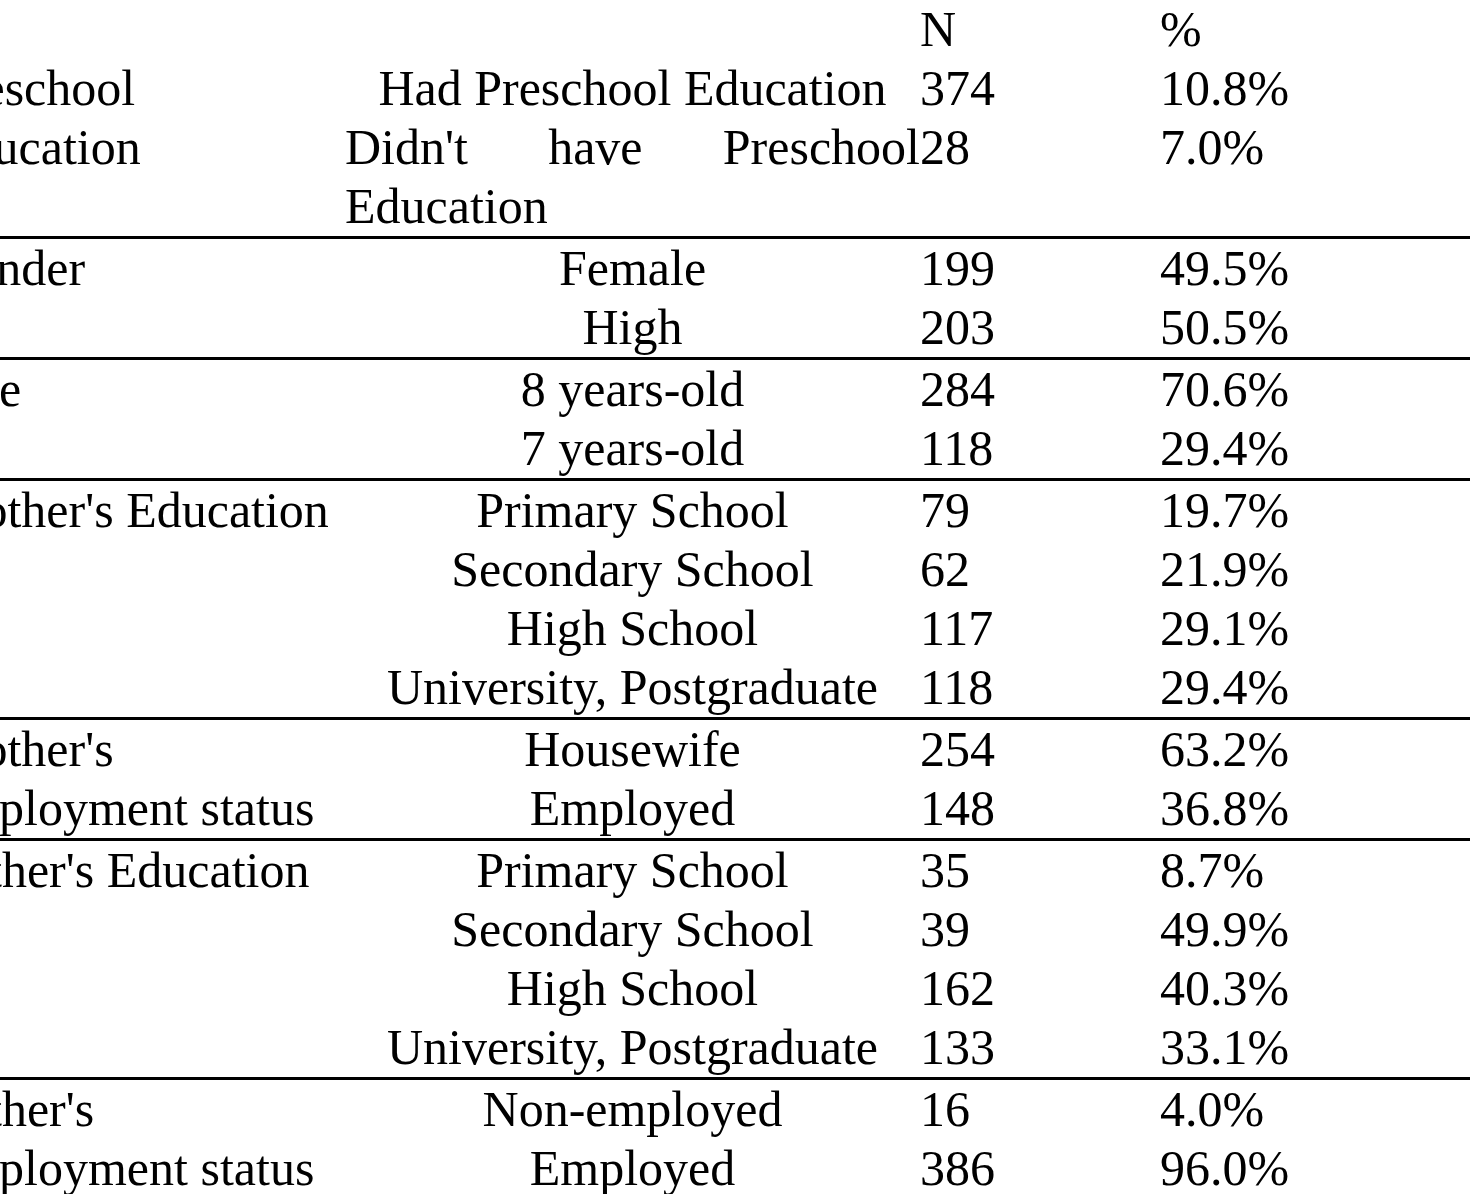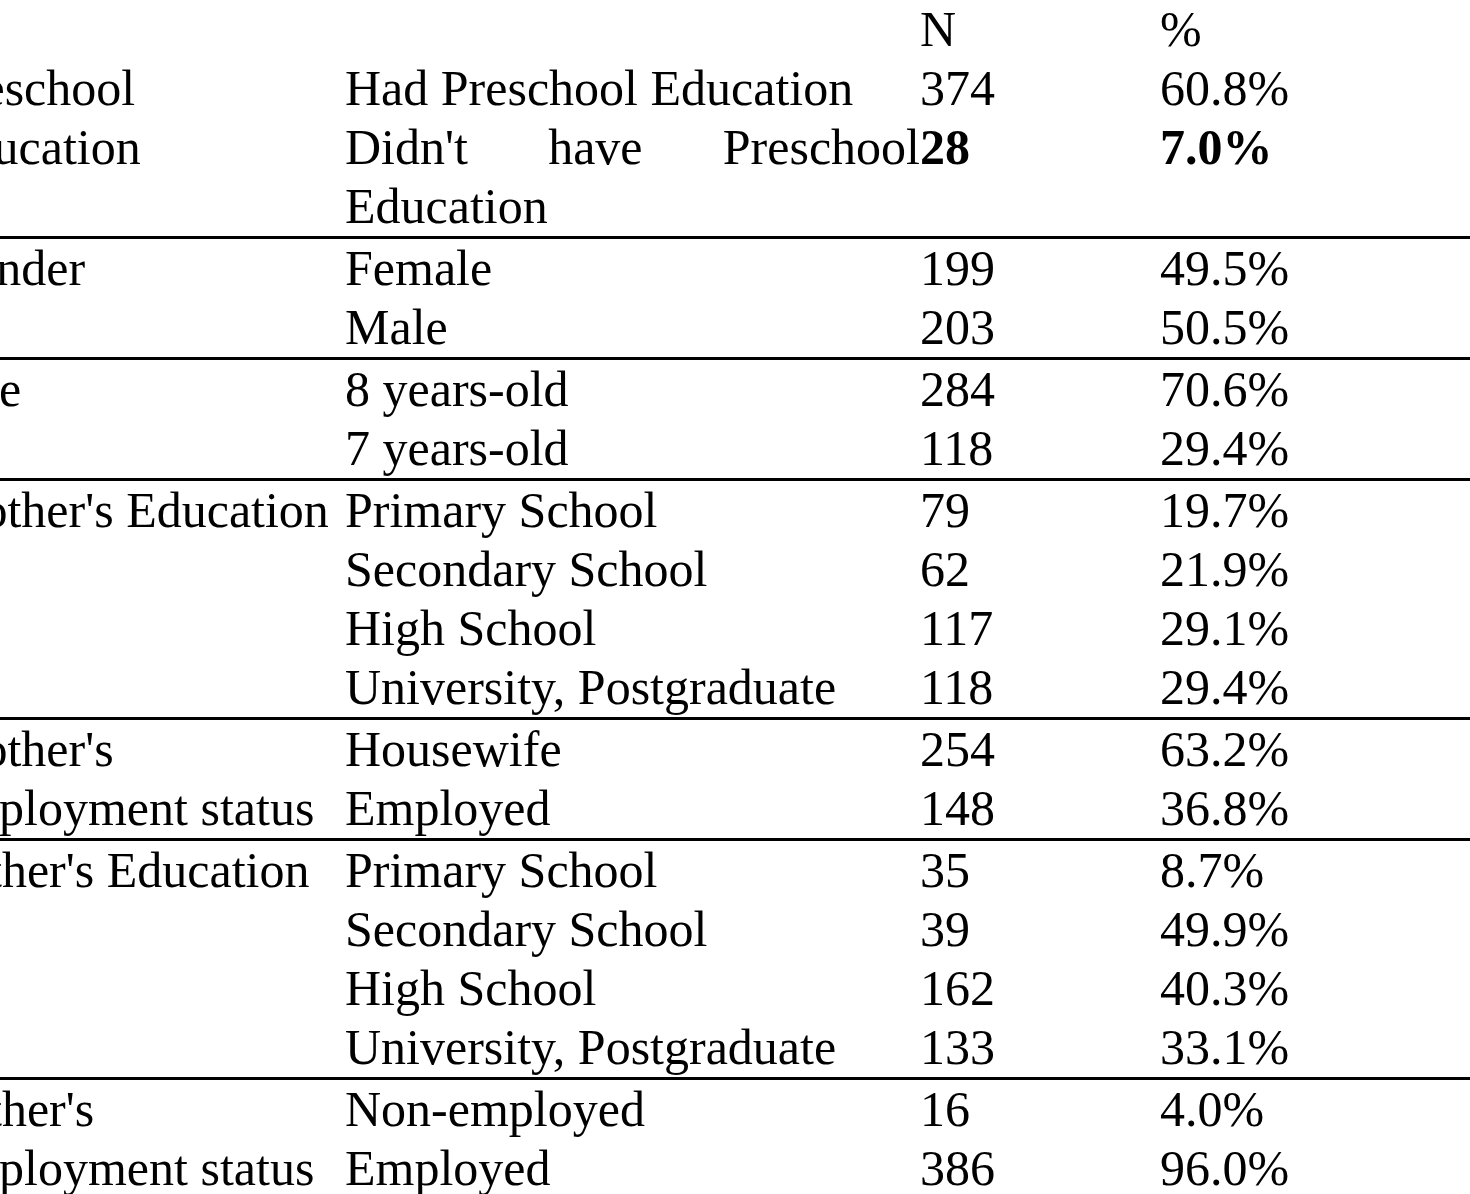--- a/index.html
+++ b/index.html
@@ -32,24 +32,24 @@
     vertical-align: bottom;
     line-height: 46px;
   }
   tbody { border-bottom: 3px solid #000; }
   tbody.last { border-bottom-width: 4px; }
   td.cat {
     white-space: pre-line;
     vertical-align: middle;
   }
   td.sub { padding-right: 15px; }
-  td.sub.single { white-space: nowrap; }
+  td.sub.single { white-space: nowrap; text-align: center; }
   td.num { white-space: nowrap; }
   .jline { text-align: justify; text-align-last: justify; }
-  td.mid { vertical-align: middle; font-weight: bold; }
+  td.mid { vertical-align: middle; }
 </style>
 </head>
 <body>
 
 <div class="page">
   <table class="demo">
     <colgroup>
       <col style="width:407px">
       <col style="width:575px">
       <col style="width:240px">
@@ -63,41 +63,41 @@
         <td class="num">%</td>
       </tr>
     </thead>
 
     <tbody>
       <tr>
         <td class="cat" rowspan="2">Preschool
 Education</td>
         <td class="sub single">Had Preschool Education</td>
         <td class="num">374</td>
-        <td class="num">60.8%</td>
+        <td class="num">10.8%</td>
       </tr>
       <tr>
         <td class="sub">
           <div class="jline">Didn't have Preschool</div>
           <div>Education</div>
         </td>
         <td class="num mid">28</td>
         <td class="num mid">7.0%</td>
       </tr>
     </tbody>
 
     <tbody>
       <tr>
         <td class="cat" rowspan="2">Gender</td>
         <td class="sub single">Female</td>
         <td class="num">199</td>
         <td class="num">49.5%</td>
       </tr>
       <tr>
-        <td class="sub single">Male</td>
+        <td class="sub single">High</td>
         <td class="num">203</td>
         <td class="num">50.5%</td>
       </tr>
     </tbody>
 
     <tbody>
       <tr>
         <td class="cat" rowspan="2">Age</td>
         <td class="sub single">8 years-old</td>
         <td class="num">284</td>

